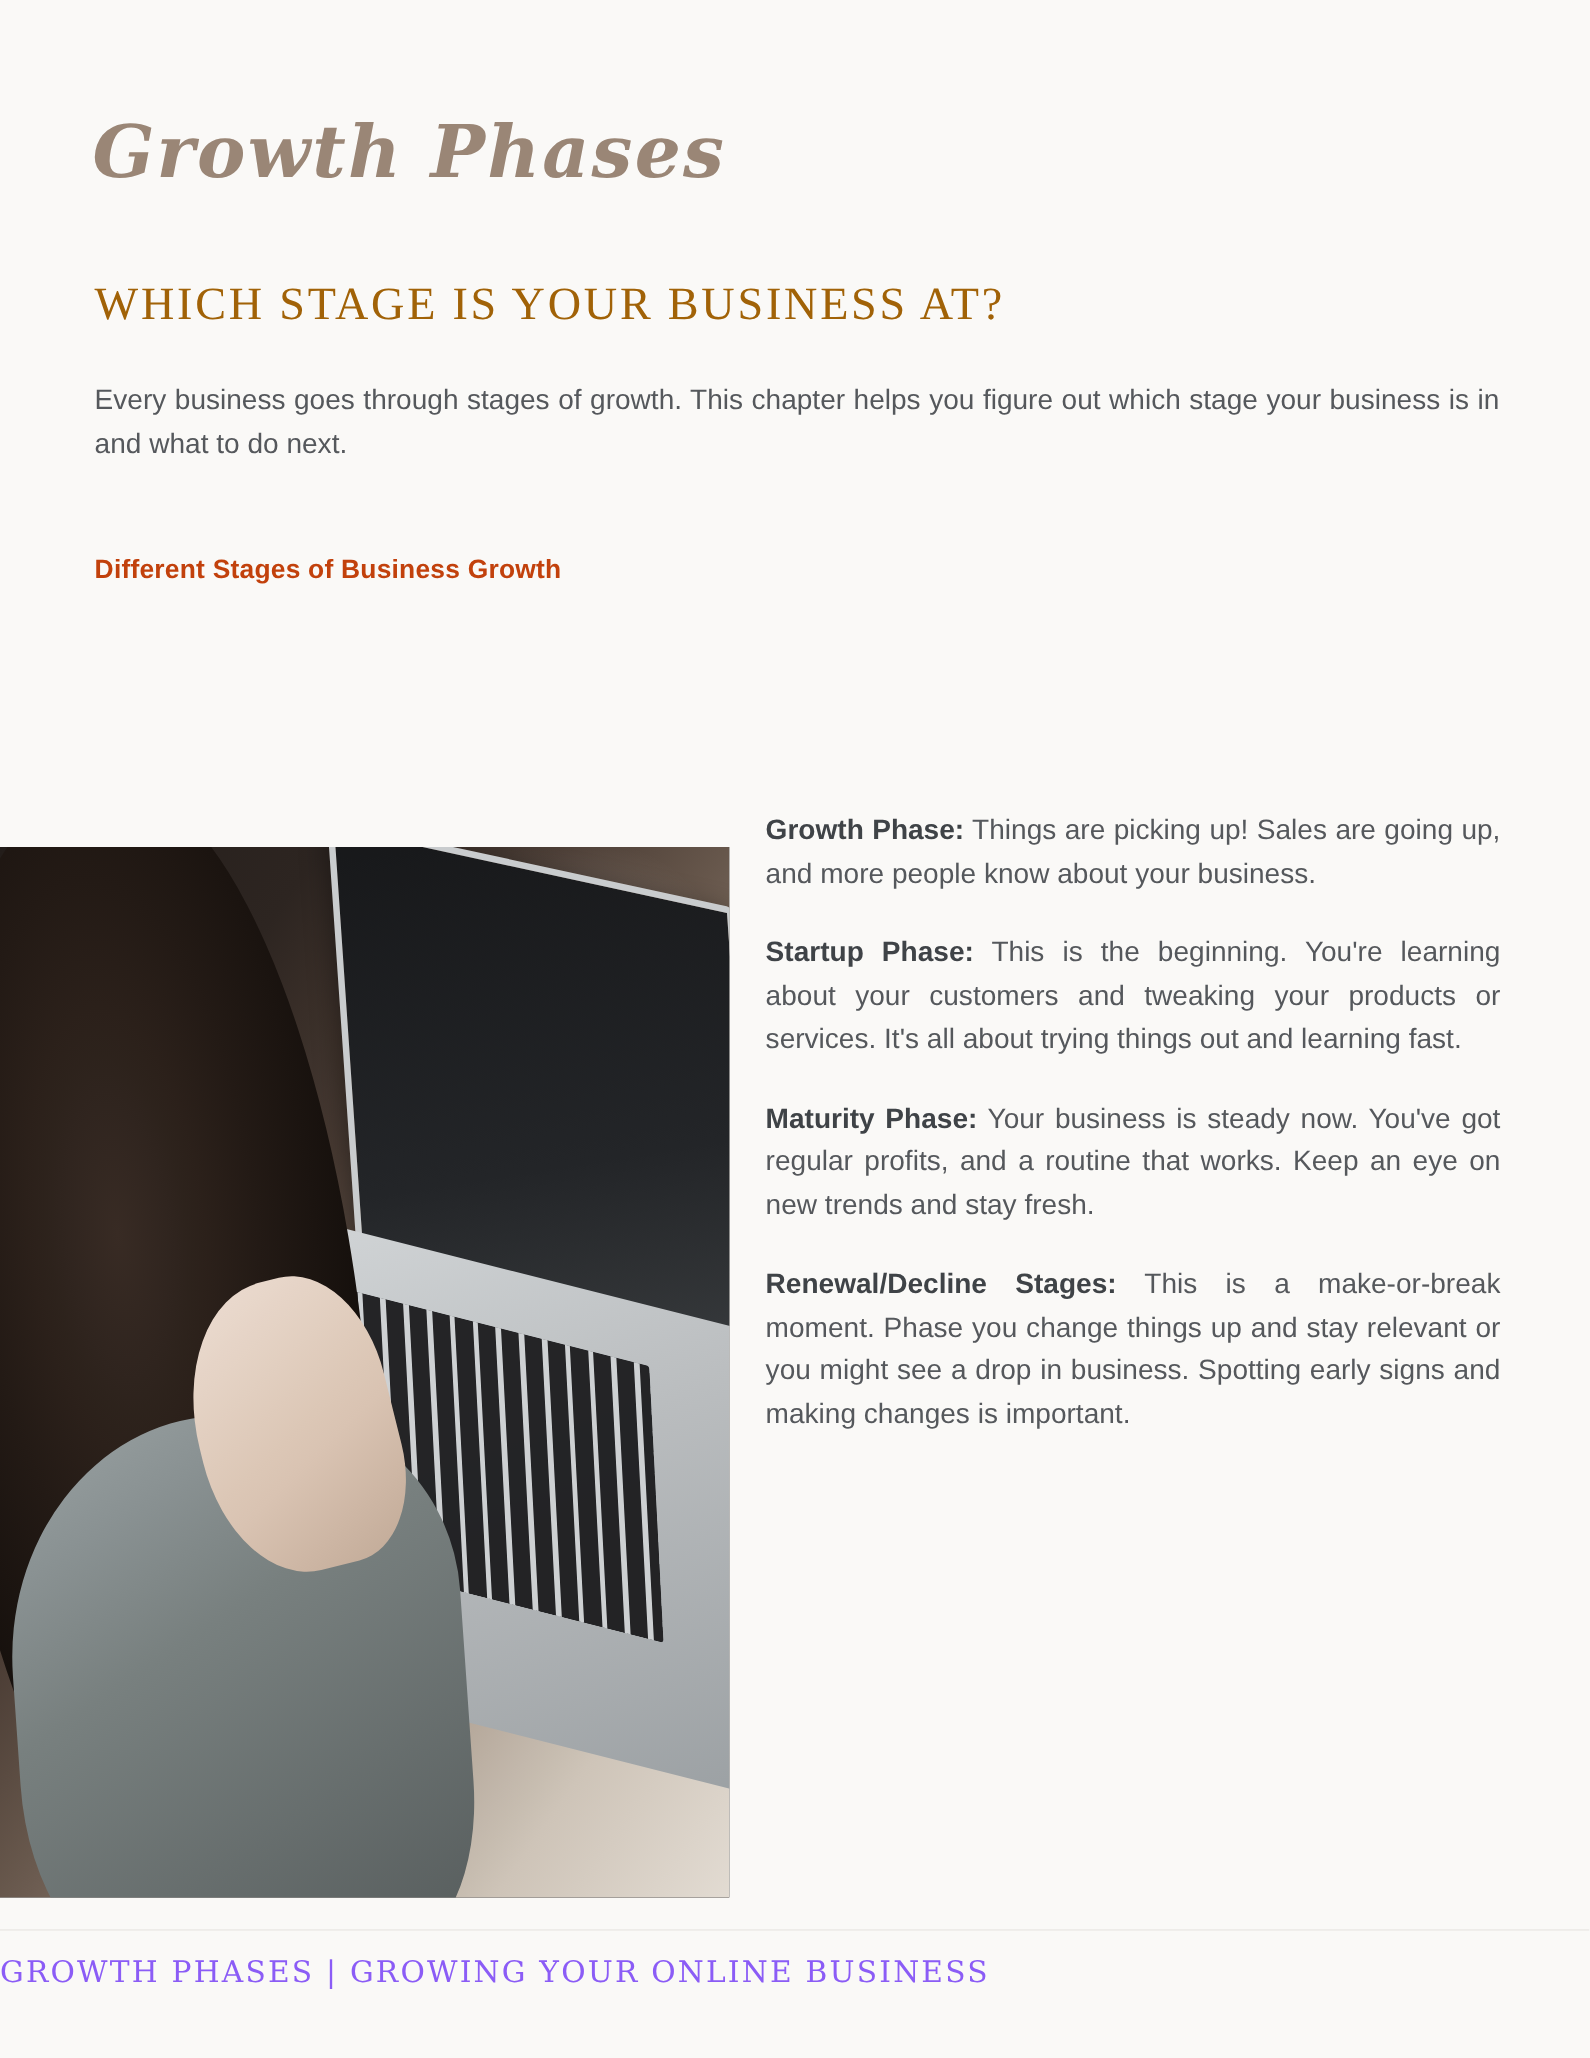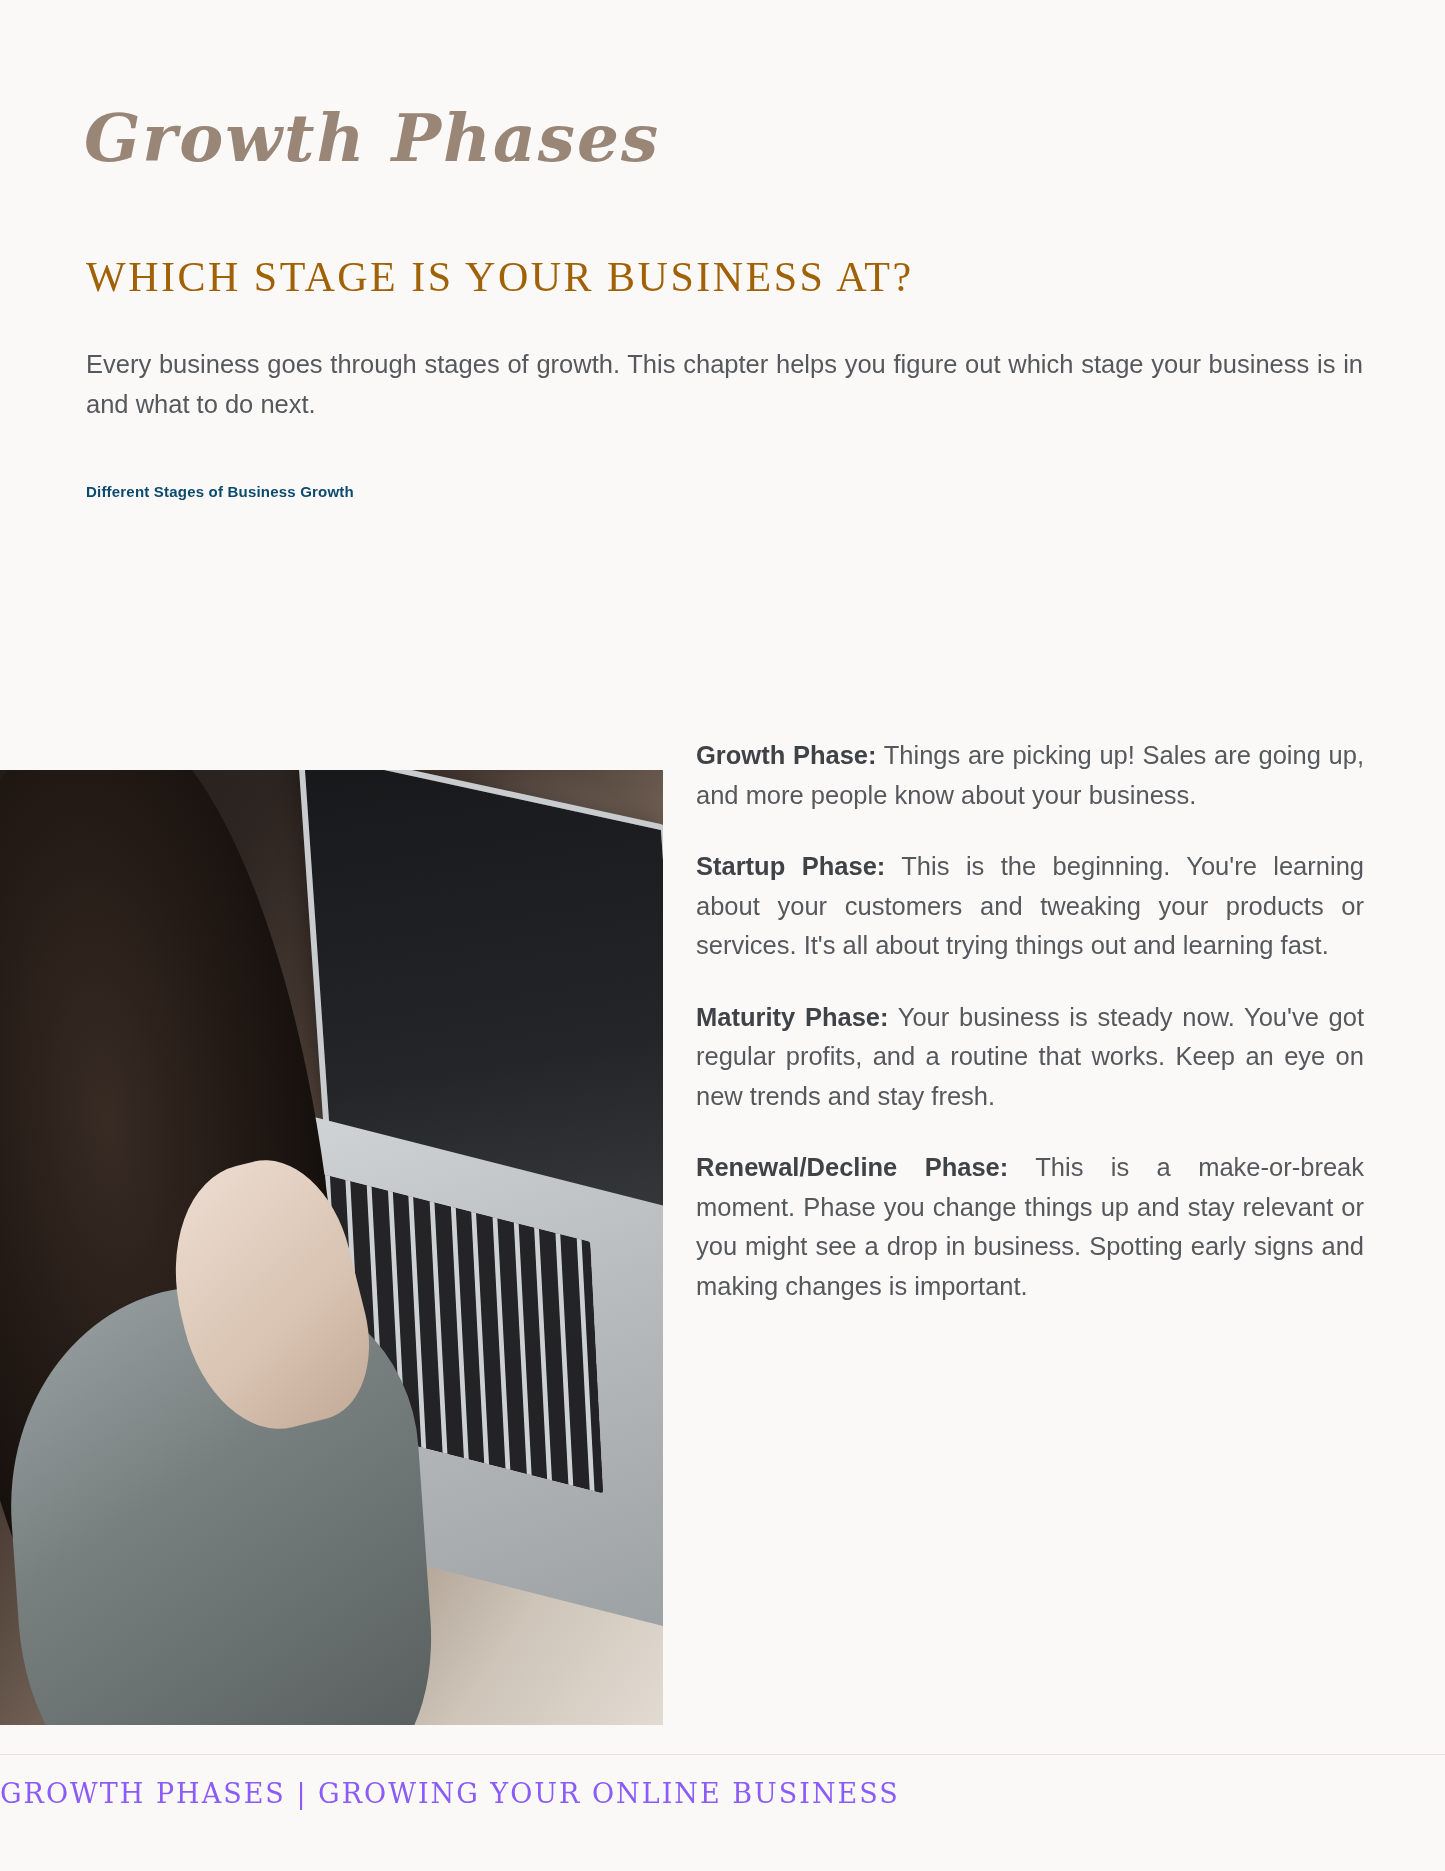--- a/index.html
+++ b/index.html
@@ -58,24 +58,24 @@
     font-size: 25.5px;
     line-height: 1.58;
     color: #55585c;
     text-align: justify;
     text-justify: inter-word;
   }
 
   .section-heading {
     position: absolute;
     left: 86px;
-    top: 468px;
-    font-size: 15px;
+    top: 480px;
+    font-size: 24px;
     font-weight: bold;
-    color: #0c4a6e;
+    color: #c2410c;
     letter-spacing: 0.2px;
   }
 
   .intro2 {
     position: absolute;
     left: 86px;
     top: 529px;
     width: 1258px;
     font-size: 25.5px;
     line-height: 1.58;
@@ -241,20 +241,20 @@
     <p class="phase-p">
       <span class="phase-label">Growth Phase:</span><span> Things are picking up! Sales are going up, and more people know about your business.</span>
     </p>
     <p class="phase-p">
       <span class="phase-label">Startup Phase:</span><span> This is the beginning. You're learning about your customers and tweaking your products or services. It's all about trying things out and learning fast.</span>
     </p>
     <p class="phase-p">
       <span class="phase-label">Maturity Phase:</span><span> Your business is steady now. You've got regular profits, and a routine that works. Keep an eye on new trends and stay fresh.</span>
     </p>
     <p class="phase-p">
-      <span class="phase-label">Renewal/Decline Phase:</span><span> This is a make-or-break moment. Phase you change things up and stay relevant or you might see a drop in business. Spotting early signs and making changes is important.</span>
+      <span class="phase-label">Renewal/Decline Stages:</span><span> This is a make-or-break moment. Phase you change things up and stay relevant or you might see a drop in business. Spotting early signs and making changes is important.</span>
     </p>
   </div>
 
   <div class="footer-rule"></div>
   <div class="footer">GROWTH PHASES | GROWING YOUR ONLINE BUSINESS</div>
 
 </div>
 
 </body></html>

